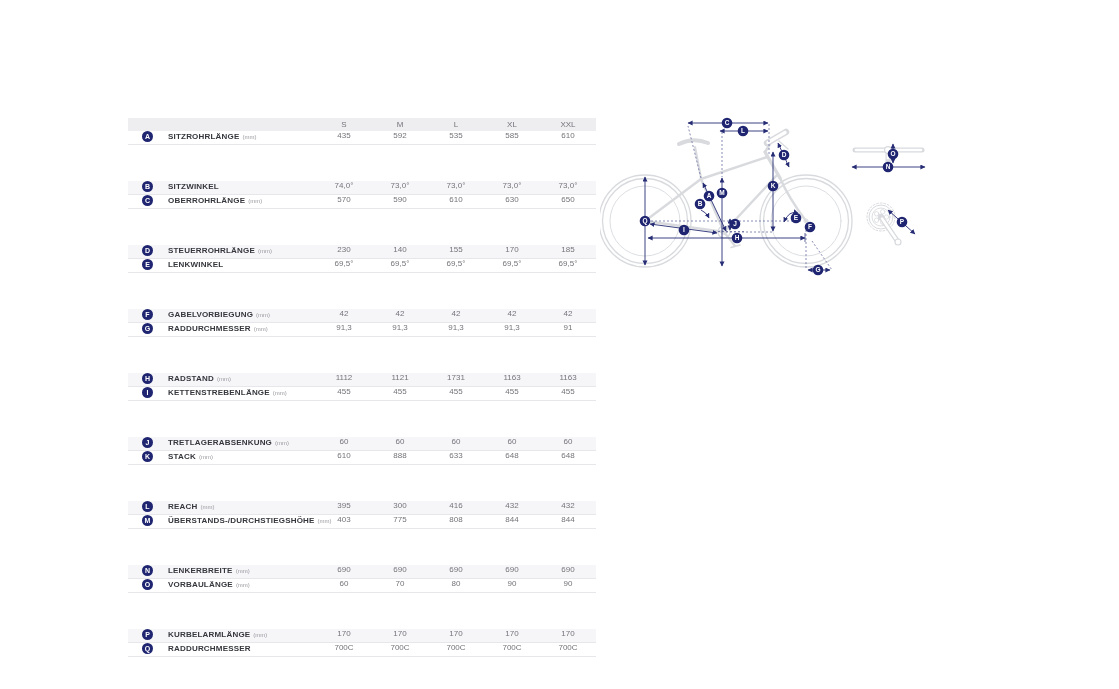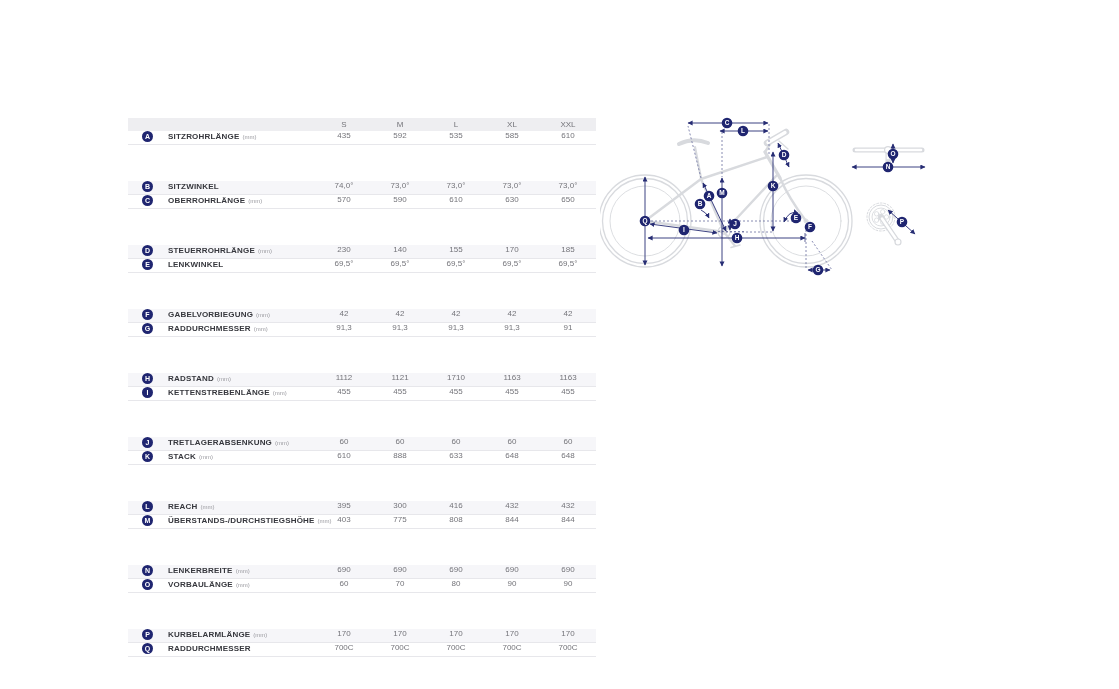--- a/index.html
+++ b/index.html
@@ -123,21 +123,21 @@
         <div class="val">91</div>
       </div>
       <div class="grow alt">
         <div class="label-cell">
           <span class="badge">H</span>
           <span class="lbl">RADSTAND</span>
           <span class="unit">(mm)</span>
         </div>
         <div class="val">1112</div>
         <div class="val">1121</div>
-        <div class="val">1710</div>
+        <div class="val">1731</div>
         <div class="val">1163</div>
         <div class="val">1163</div>
       </div>
       <div class="grow">
         <div class="label-cell">
           <span class="badge">I</span>
           <span class="lbl">KETTENSTREBENLÄNGE</span>
           <span class="unit">(mm)</span>
         </div>
         <div class="val">455</div>

